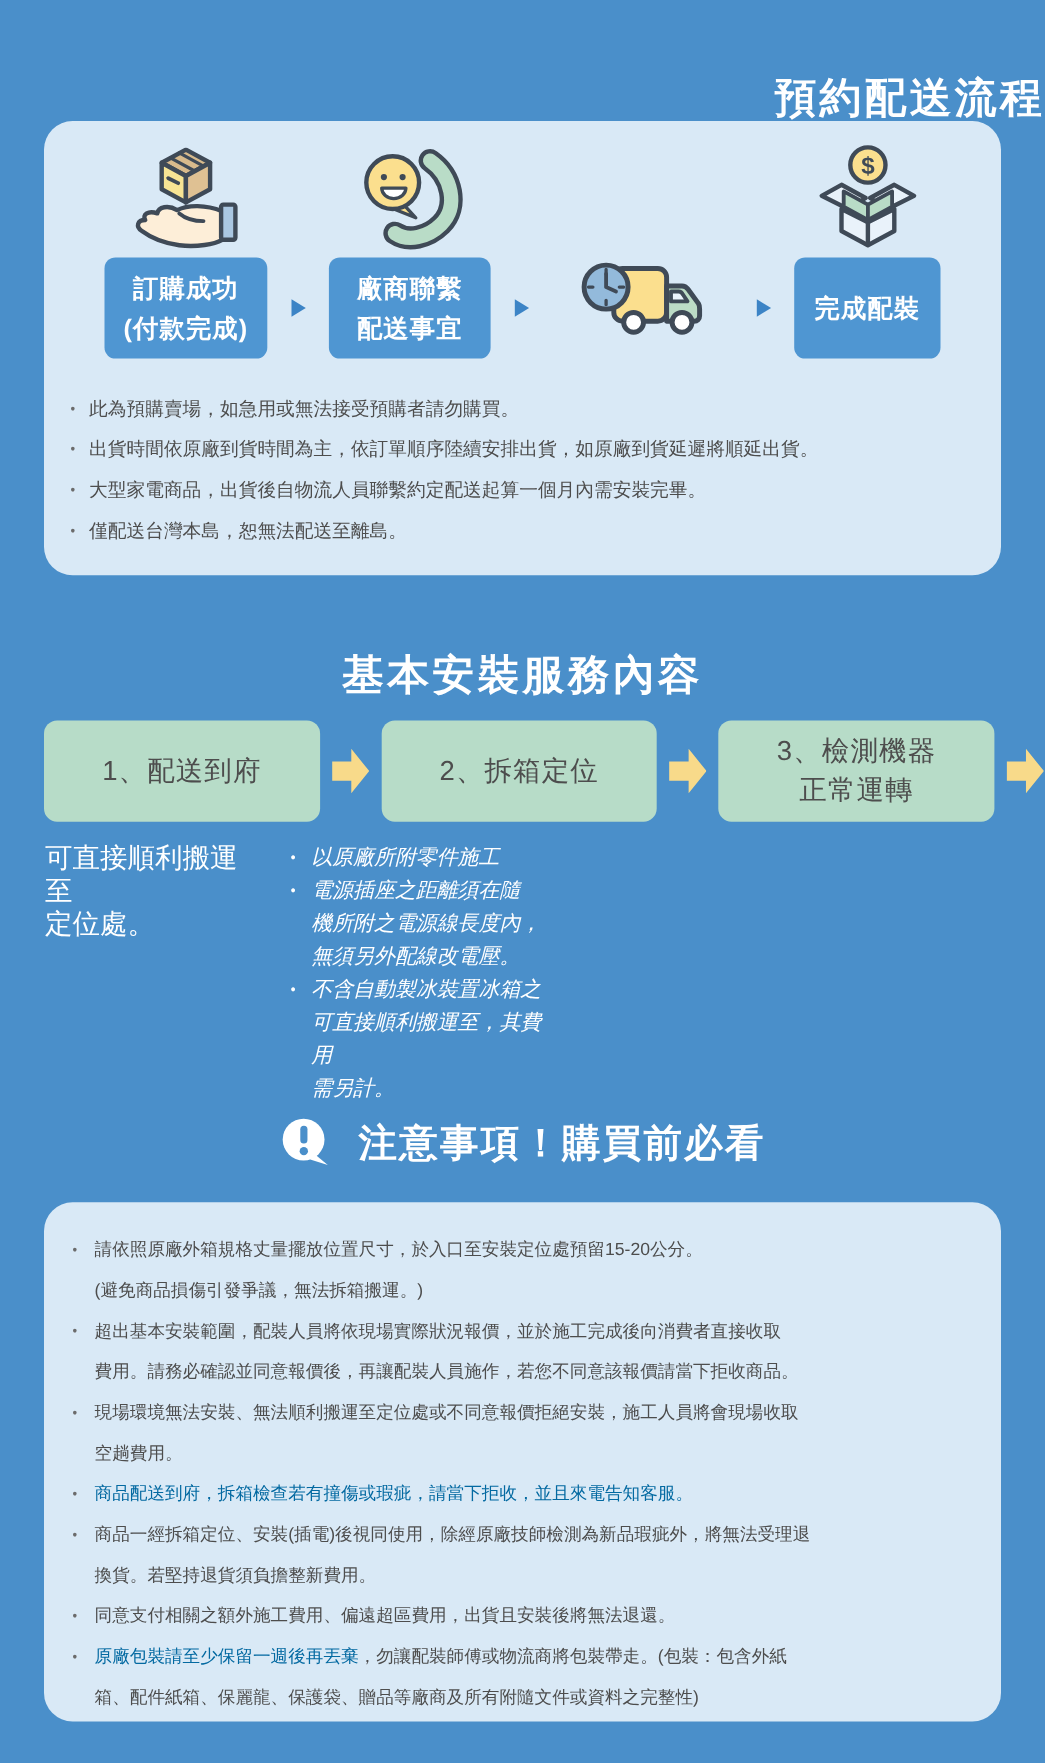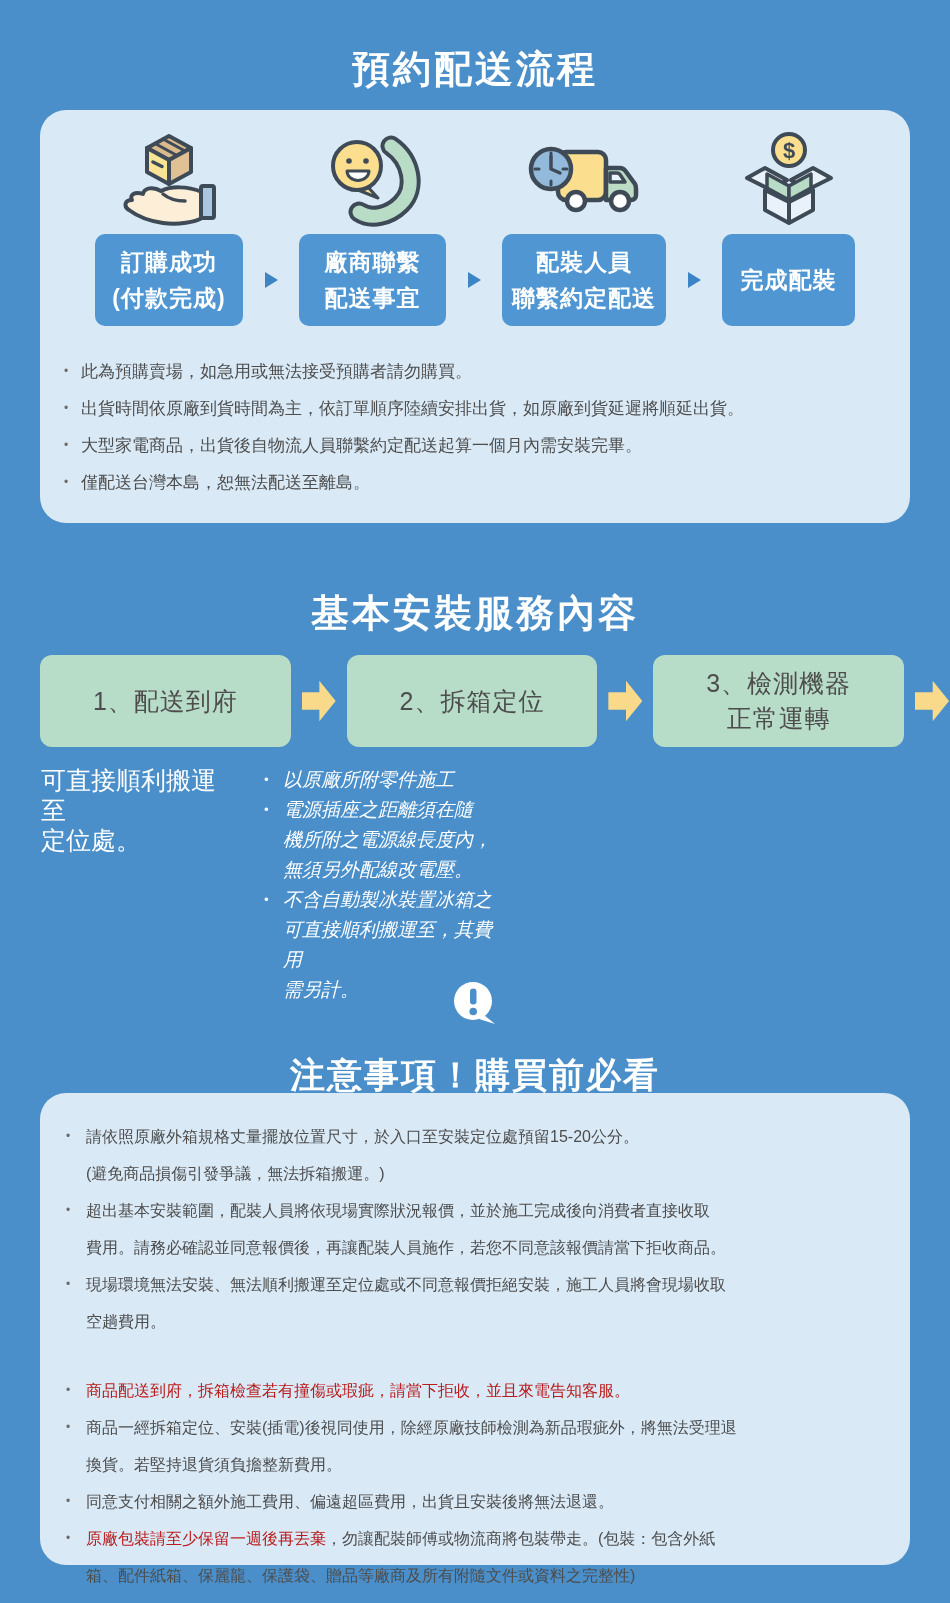--- a/index.html
+++ b/index.html
@@ -2,21 +2,21 @@
 <html><head>
 <meta charset="utf-8">
 <style>
   * { margin:0; padding:0; box-sizing:border-box; }
   html,body { background:#4a8fca; }
   body { font-family:"Liberation Sans","DejaVu Sans",sans-serif; }
   .page { position:relative; width:950px; height:1603px; background:#4a8fca; overflow:hidden; margin:0 auto; }
 
   .sec-title { position:absolute; left:0; width:100%; text-align:center; color:#ffffff;
                font-size:38px; font-weight:bold; letter-spacing:3px; }
-  .t1 { top:44px; }
+  .t1 { top:64px;text-align:right; }
   .t2 { top:588px; }
 
   .card { position:absolute; left:40px; width:870px; background:#d9e9f6; border-radius:26px; }
   .card1 { top:110px; height:413px; }
   .card2 { top:1093px; height:472px; }
 
   
   .flow-row { display:flex; justify-content:center; align-items:flex-end; padding-top:20px; }
   .flow-step { display:flex; flex-direction:column; align-items:center; }
   .fw1 { width:148px; } .fw2 { width:147px; } .fw3 { width:164px; } .fw4 { width:133px; }
@@ -45,27 +45,27 @@
 
   .under-notes { position:absolute; top:760px; left:40px; width:870px; height:210px; color:#ffffff; }
   .un-col1 { position:absolute; left:1px; top:5px; width:195px; font-size:25px; line-height:30px; white-space:pre-line; }
   .un-col2 { position:absolute; left:222px; top:5px; width:230px; }
   .un-col2 ul { list-style:none;font-style:italic; }
   .un-col2 li { position:relative; padding-left:21px; font-size:19px; line-height:30px; white-space:pre-line; }
   .un-col2 li::before { content:"•"; position:absolute; left:2px; top:0; font-size:13px; line-height:30px; }
 
   
   .warn { position:absolute; top:1008px; left:0; width:100%; height:62px;
-          display:flex; align-items:center; justify-content:center; gap:24px;flex-direction:column; }
+          display:flex; align-items:center; justify-content:center; gap:24px; }
   .warn-title { color:#ffffff; font-size:35px; font-weight:bold; letter-spacing:2px; }
 
   .notes2 { list-style:none; padding:25px 32px 0 24px; }
   .notes2 li { position:relative; padding-left:22px; color:#4d4d4d; font-size:16px; line-height:37px; white-space:pre-line; }
   .notes2 li::before { content:"•"; position:absolute; left:2px; top:0; font-size:12px; line-height:37px; color:#6b6b6b; }
-  .notes2 li.red, .red-seg { color:#b91c1c;margin-top:32px; }
+  .notes2 li.red, .red-seg { color:#0369a1; }
 
   svg { display:block; }
 </style>
 </head>
 <body>
 
 <div class="page">
 
   <div class="sec-title t1">預約配送流程</div>
 
@@ -127,22 +127,20 @@
               <circle cx="27" cy="33" r="20" fill="#93badb" stroke-width="4.5"></circle>
               <circle cx="52" cy="65" r="9" fill="#ffffff" stroke-width="4.5"></circle>
               <circle cx="96" cy="65" r="9" fill="#ffffff" stroke-width="4.5"></circle>
             </g>
             <g stroke="#3f4a57" stroke-linecap="round" fill="none">
               <path d="M27,17 v4 M43,33 h-4 M27,49 v-4 M11,33 h4" stroke-width="3"></path>
               <path d="M27,33 V21 M27,33 L36,37" stroke-width="3.5"></path>
             </g>
           </svg>
         </div>
-        <div class="step-box">配裝人員
-聯繫約定配送</div>
       </div>
 
       <div class="flow-arrow">
           <span class="tri"></span>
         </div>
 
       <div class="flow-step fw4">
         <div class="flow-icon">
           <svg width="96" height="98" viewBox="0 0 96 98">
             <g stroke="#3f4a57" stroke-linejoin="round">

